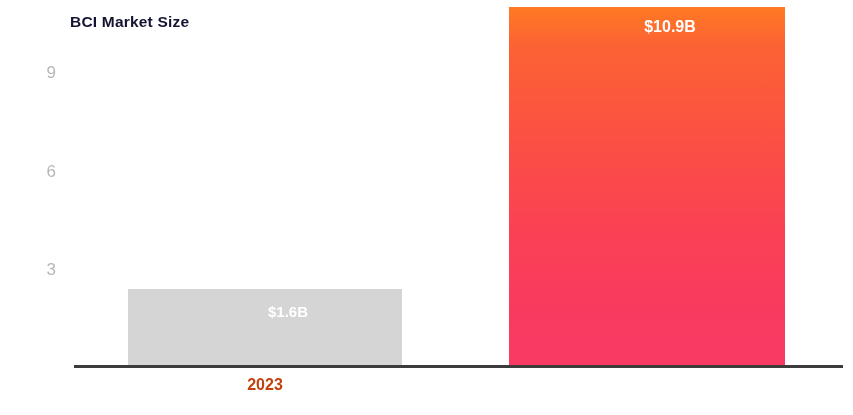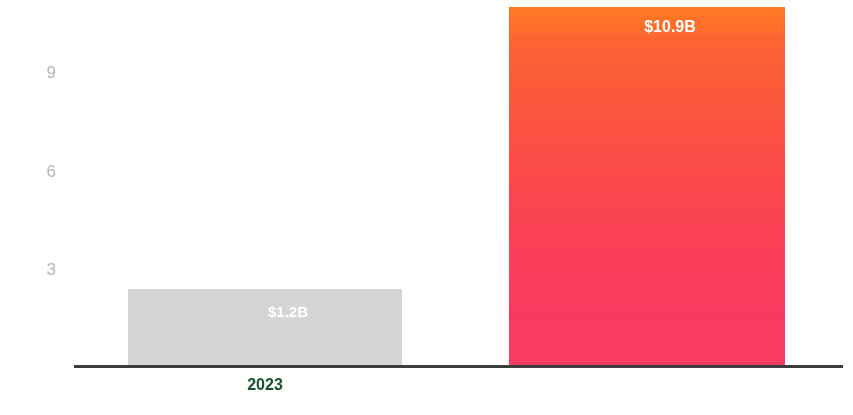--- a/index.html
+++ b/index.html
@@ -107,34 +107,35 @@
     font-weight: bold;
     text-align: center;
     white-space: nowrap;
   }
 </style>
 </head>
 <body>
 
 <div id="chart-root">
 
+  <div class="chart-title">BCI Market Size</div>
 
   <div class="y-tick" style="top:73px;">9</div>
   <div class="y-tick" style="top:172px;">6</div>
   <div class="y-tick" style="top:270px;">3</div>
 
   <div class="plot-area">
 
     <div class="bar bar-gray" style="left:128px; width:274px; height:77px;">
-      <div class="bar-value bar-value-gray">$1.2B</div>
+      <div class="bar-value bar-value-gray">$1.6B</div>
     </div>
 
     <div class="bar bar-gradient" style="left:509px; width:276px; height:359px;">
       <div class="bar-value bar-value-gradient">$10.9B</div>
     </div>
 
   </div>
 
   <div class="axis-line"></div>
 
-  <div class="x-tick" style="left:128px; width:274px; color:#14532d;">2023</div>
+  <div class="x-tick" style="left:128px; width:274px; color:#c2410c;">2023</div>
 
 </div>
 
 </body></html>

